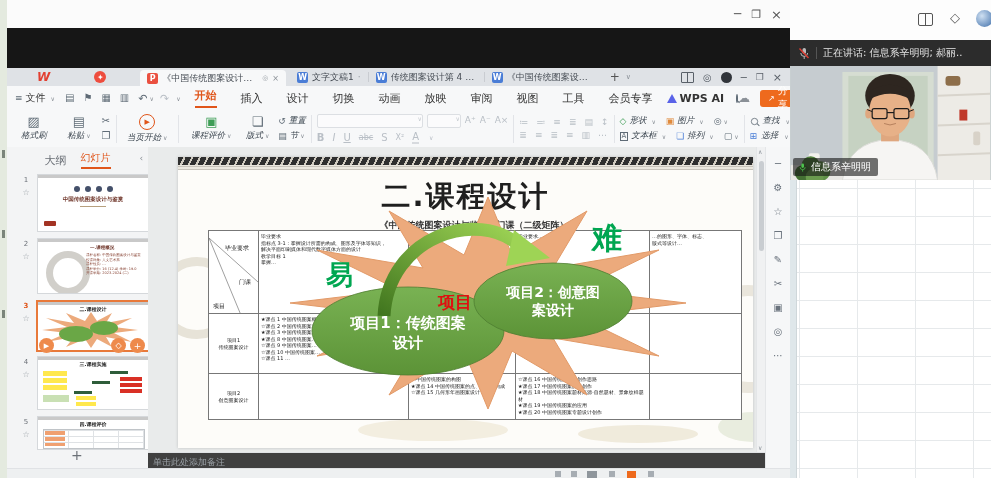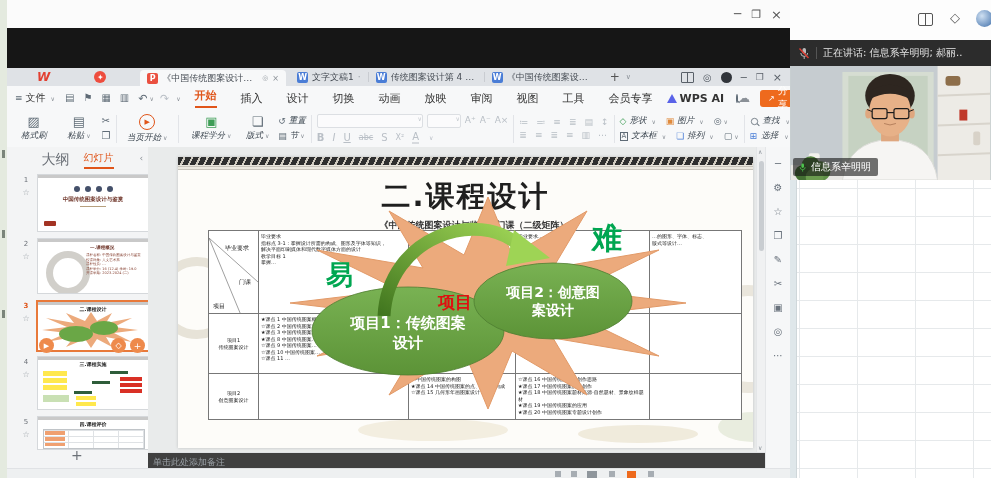--- a/index.html
+++ b/index.html
@@ -144,21 +144,21 @@
     </div>
     <div class="vsep"></div>
     <div class="bigbtn" style="width:52px;">
       <span style="width:14px;height:14px;border-radius:50%;border:1.3px solid #e0551a;color:#e0551a;font-size:7px;
                    display:flex;align-items:center;justify-content:center;">▶</span>
       <span class="lbl"><span>当页开始</span><span class="caret">∨</span></span>
     </div>
     <div class="vsep"></div>
     <div class="bigbtn" style="width:56px;">
       <span class="gicon" style="font-size:13px;color:#3f9e57;">▣</span>
-      <span class="lbl"><span>课程学分</span><span class="caret">∨</span></span>
+      <span class="lbl"><span>课程评价</span><span class="caret">∨</span></span>
     </div>
     <div class="bigbtn" style="width:38px;">
       <span class="gicon" style="font-size:13px;">❏</span>
       <span class="lbl"><span>版式</span><span class="caret">∨</span></span>
     </div>
     <div style="display:flex;flex-direction:column;gap:3px;margin-left:2px;">
       <span class="flexr" style="gap:3px;">
         <span class="gicon" style="font-size:9px;">↺</span>
         <span class="lbl">重置</span>
       </span>
@@ -249,21 +249,21 @@
       <span class="flexr" style="gap:4px;">
         <span style="color:#4a7dd6;font-size:9px;">⊞</span>
         <span class="lbl">选择</span>
           <span class="caret">∨</span>
       </span>
     </div>
   </div>
 
   <div class="abs" style="left:7px;top:147px;width:141px;height:321px;background:#f3f4f5;border-right:1px solid #e2e4e7;">
     <div class="abs flexr" style="left:0;top:4px;width:141px;justify-content:center;gap:14px;">
-      <span style="font-size:14px;color:#6b7077;">大纲</span>
+      <span style="font-size:11px;color:#6b7077;">大纲</span>
       <span style="font-size:10px;color:#e0551a;border-bottom:2px solid #e0551a;padding-bottom:2px;">幻灯片</span>
     </div>
     <span class="abs" style="right:5px;top:6px;font-size:9px;color:#8a9097;">‹</span>
 
     <span class="tnum" style="top:29px;">1</span>
     <span class="tstar" style="top:41px;">☆</span>
     <span class="tnum" style="top:93px;">2</span>
     <span class="tstar" style="top:105px;">☆</span>
     <span class="tnum" style="top:155px;color:#e0551a;font-weight:bold;">3</span>
     <span class="tstar" style="top:167px;">☆</span>

